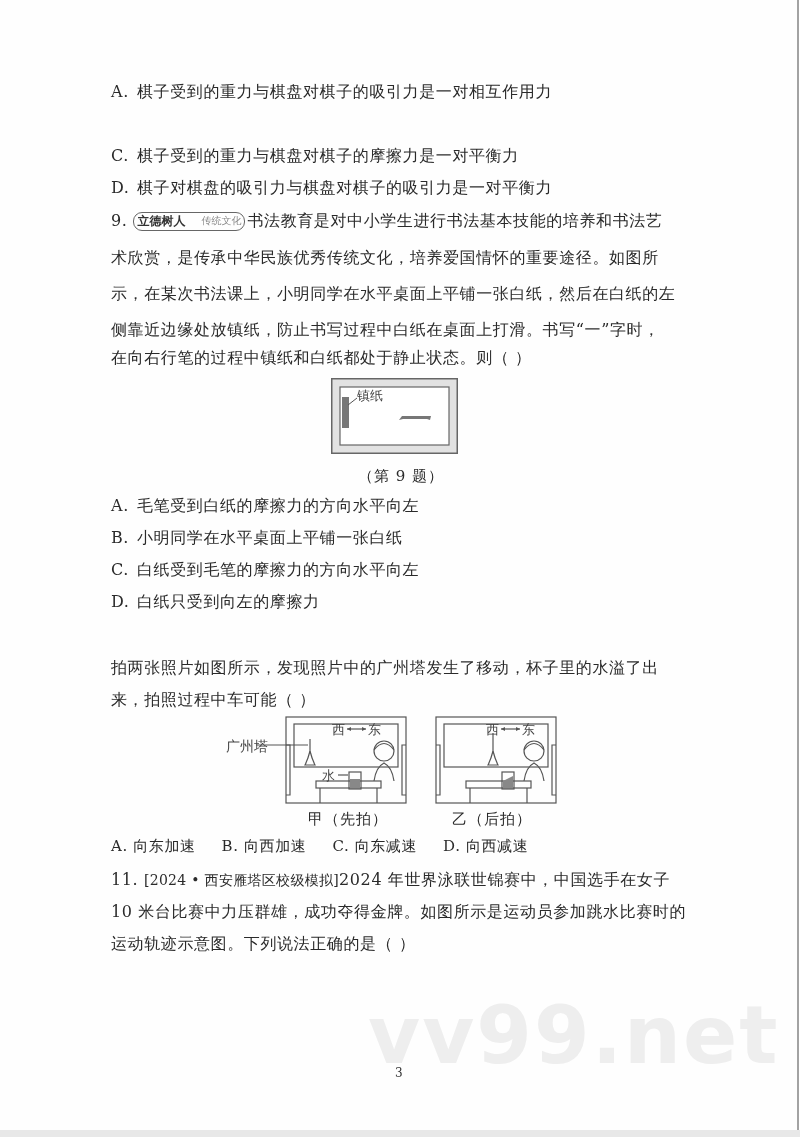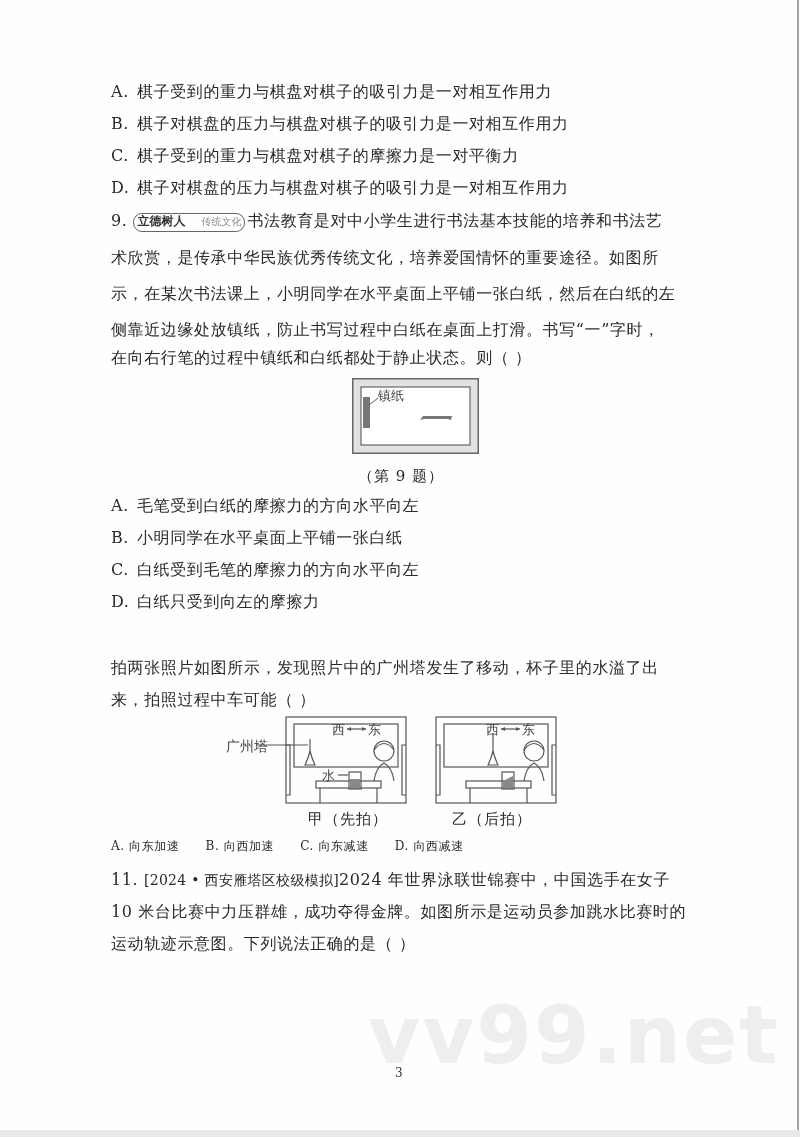--- a/index.html
+++ b/index.html
@@ -25,62 +25,61 @@
     white-space: nowrap;
   }
   .opt-label { display: inline-block; width: 26px; }
   .qnum { display: inline-block; }
   .badge {
     display: inline-flex; align-items: center;
     border: 1.5px solid #666; border-radius: 9px;
     height: 17px; padding: 0 3px 0 3px; margin: 0 2px 0 6px;
     vertical-align: 1px; font-family: "DejaVu Sans", sans-serif;
   }
-  .badge-main { font-size: 12px; font-weight: bold; color: #333; letter-spacing: 0; font-family: Liberation Mono, monospace; }
+  .badge-main { font-size: 12px; font-weight: bold; color: #333; letter-spacing: 0; }
   .badge-sub {
     font-size: 10px; color: #888; margin-left: 16px; letter-spacing: 0;
   }
   .source { font-size: 14px; letter-spacing: 0.3px; }
   .fig-caption {
     position: absolute; font-size: 15px; line-height: 20px; letter-spacing: 1px;
     white-space: nowrap;
   }
-  .opts-row { position: absolute; left: 111px; top: 836px; font-size: 12px; line-height: 20px; letter-spacing: 0.6px; white-space: nowrap; }
+  .opts-row { position: absolute; left: 111px; top: 836px; font-size: 15px; line-height: 20px; letter-spacing: 0.6px; white-space: nowrap; }
   .opts-row span.item { display: inline-block; margin-right: 26px; }
   .page-number {
     position: absolute; left: 395px; top: 1066px; font-size: 12px; color: #333;
   }
   .watermark {
     position: absolute; left: 368px; top: 996px;
     font-family: "DejaVu Sans", sans-serif; font-weight: bold;
     font-size: 80px; line-height: 80px; color: #eeeeee; letter-spacing: 2px; text-align: right;
   }
 </style>
 </head>
 <body>
 
 <div class="page">
 
   <div class="line" style="top:82px"><span class="opt-label">A.</span><span>棋子受到的重力与棋盘对棋子的吸引力是一对相互作用力</span></div>
-  <div class="line" style="top:114px"><span class="opt-label">B.</span><span>棋子对棋盘的压力与棋盘对棋子的吸引力是一对相互作用力</span></div>
   <div class="line" style="top:146px"><span class="opt-label">C.</span><span>棋子受到的重力与棋盘对棋子的摩擦力是一对平衡力</span></div>
-  <div class="line" style="top:178px"><span class="opt-label">D.</span><span>棋子对棋盘的压力与棋盘对棋子的吸引力是一对相互作用力</span></div>
+  <div class="line" style="top:178px"><span class="opt-label">D.</span><span>棋子对棋盘的吸引力与棋盘对棋子的吸引力是一对平衡力</span></div>
 
   <div class="line" style="top:211px">
     <span class="qnum">9.</span><span class="badge">
         <span class="badge-main">立德树人</span>
         <span class="badge-sub">传统文化</span>
       </span><span>书法教育是对中小学生进行书法基本技能的培养和书法艺</span>
   </div>
   <div class="line" style="top:248px">术欣赏，是传承中华民族优秀传统文化，培养爱国情怀的重要途径。如图所</div>
   <div class="line" style="top:284px">示，在某次书法课上，小明同学在水平桌面上平铺一张白纸，然后在白纸的左</div>
   <div class="line" style="top:348px">在向右行笔的过程中镇纸和白纸都处于静止状态。则（  ）</div>
   <div class="line" style="top:320px">侧靠近边缘处放镇纸，防止书写过程中白纸在桌面上打滑。书写“一”字时，</div>
 
-  <div style="position:absolute; left:331px; top:378px; width:127px; height:76px;margin-left:21px;">
+  <div style="position:absolute; left:331px; top:378px; width:127px; height:76px;">
     <svg width="127" height="76" viewBox="0 0 127 76">
       <rect x="0.75" y="0.75" width="125.5" height="74.5" fill="#e2e2e2" stroke="#666" stroke-width="1.5"></rect>
       <rect x="9" y="9" width="109" height="58" fill="#ffffff" stroke="#666" stroke-width="1.2"></rect>
       <rect x="11" y="19" width="7" height="31" fill="#777"></rect>
       <path d="M17 27 L26 20" stroke="#555" stroke-width="1" fill="none"></path>
       <path d="M68 42 L71 38 L100 38 L99 42 L96 41 L72 41 Z" fill="#777"></path>
     </svg>
     <span style="position:absolute; left:26px; top:9px; font-size:13px; color:#444;">镇纸</span>
   </div>
   <div class="fig-caption" style="left:358px; top:466px;">（第 9 题）</div>

